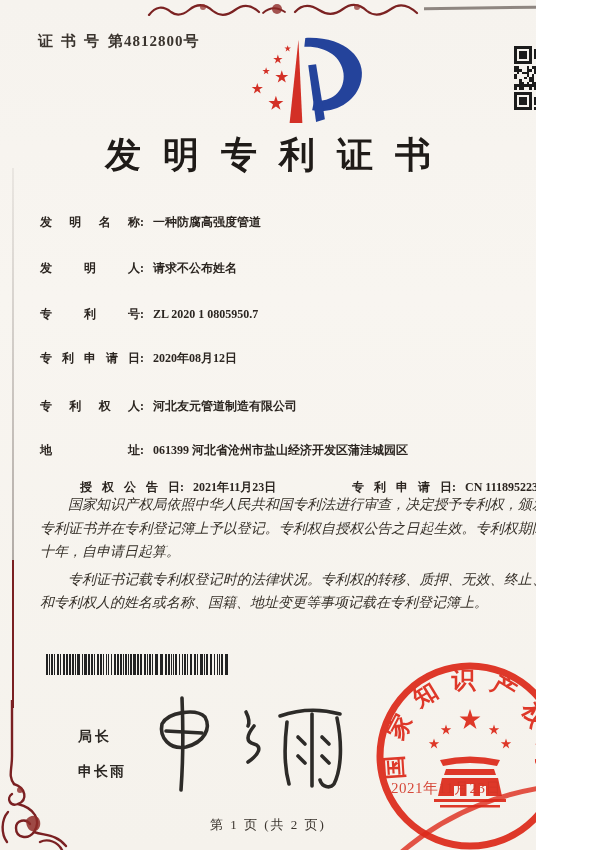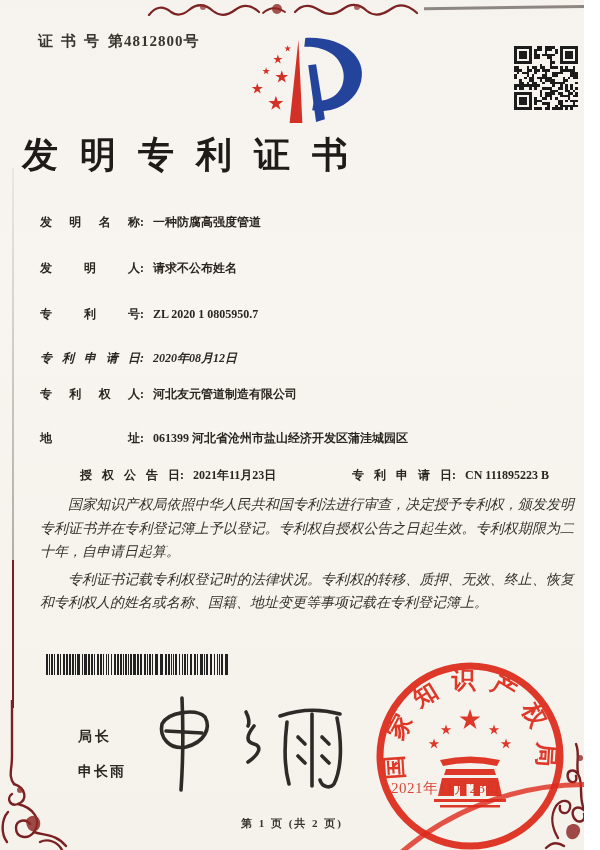--- a/index.html
+++ b/index.html
@@ -1,57 +1,57 @@
 <!DOCTYPE html>
 <html><head>
 <meta charset="utf-8">
 <style>
   html,body{margin:0;padding:0;}
-  .page{position:relative;width:584px;height:850px;overflow:hidden;
+  .page{position:relative;width:536px;height:850px;overflow:hidden;
     background:linear-gradient(180deg,#f6f3ee 0%,#f8f5f0 35%,#f5f2ec 100%);
     font-family:"Liberation Serif","DejaVu Serif",serif;color:#2b2622;}
   
   .top-band{position:absolute;left:145px;top:0;width:292px;height:16px;}
   .topline{position:absolute;left:424px;top:6px;width:176px;height:3px;background:#6b625c;transform:rotate(-0.8deg);opacity:.75;}
   .pink-strip{position:absolute;left:593px;top:0;width:7px;height:58px;background:#e09aa4;}
   .fold-left{position:absolute;left:12px;top:168px;width:1.5px;height:400px;background:linear-gradient(180deg,rgba(120,110,105,.1),rgba(120,110,105,.55));}
   .fold-left2{position:absolute;left:12px;top:560px;width:2px;height:148px;background:#7a2022;}
   .fold-right{position:absolute;left:588px;top:598px;width:1px;height:100px;background:rgba(130,120,115,.5);}
   .corner-bl{position:absolute;left:-4px;top:700px;width:75px;height:150px;}
   .corner-br{position:absolute;left:538px;top:688px;width:62px;height:162px;}
   .stamp-arc{position:absolute;left:300px;top:782px;width:560px;height:560px;border:5px solid rgba(221,42,27,.8);border-radius:50%;}
   
   .cert-no{position:absolute;left:38px;top:32px;font-size:15px;font-weight:600;letter-spacing:1px;color:#3a342e;}
   .cert-no .lbl{display:inline-block;width:62px;text-align:justify;text-align-last:justify;margin-right:8px;}
   .logo{position:absolute;left:232px;top:32px;width:175px;height:96px;}
   .qr{position:absolute;left:514px;top:46px;width:64px;height:64px;}
   
-  .title{position:absolute;left:0;top:131px;width:100%;font-size:36px;font-weight:700;
+  .title{position:absolute;left:0;top:131px;width:100%;text-align:center;font-size:36px;font-weight:700;
     letter-spacing:22px;padding-left:22px;box-sizing:border-box;color:#1f1b18;}
   
   .fields{position:absolute;left:40px;top:212px;right:20px;font-size:12px;font-weight:600;color:#2b2520;}
   .frow{white-space:nowrap;line-height:20px;margin-bottom:26px;}
-  .frow.mb24{margin-bottom:24px;} .frow.mb16{margin-bottom:16px;font-style:italic;} .frow.mb17{margin-bottom:17px;margin-top:22px;}
+  .frow.mb24{margin-bottom:24px;} .frow.mb16{margin-bottom:28px;} .frow.mb17{margin-bottom:17px;margin-top:22px;}
   .flabel{display:inline-block;width:100px;text-align:justify;text-align-last:justify;vertical-align:bottom;}
   .fcolon{margin-right:9px;}
   .grow{display:flex;line-height:20px;margin-left:40px;}
   .gcell-left{width:272px;flex:none;white-space:nowrap;}
   .gcell-right{white-space:nowrap;}
   
   .bodytext{position:absolute;left:40px;top:493px;width:534px;font-size:14px;line-height:23.5px;
     color:#363029;font-style:italic;font-weight:500;text-align:justify;}
   .bodytext p{margin:0;text-indent:2em;}
   .bodytext p + p{margin-top:4px;}
   
   .barcode{position:absolute;left:46px;top:654px;width:185px;height:21px;}
   .signatory{position:absolute;left:78px;top:728px;font-size:14px;font-weight:600;letter-spacing:3px;color:#2c2824;}
   .signatory .name{margin-top:17px;letter-spacing:2px;}
   .signature{position:absolute;left:150px;top:692px;width:200px;height:105px;}
   .seal{position:absolute;left:370px;top:656px;width:200px;height:200px;}
-  .footer{position:absolute;left:0;top:816px;width:100%;text-align:center;font-size:11px;letter-spacing:2px;color:#3a342e;font-weight:700;}
+  .footer{position:absolute;left:0;top:816px;width:100%;text-align:center;font-size:13px;letter-spacing:2px;color:#3a342e;font-weight:400;}
 </style>
 </head>
 <body>
 
 <div class="page">
 
   <svg class="top-band" viewBox="0 0 292 16">
     <g stroke="#7b2222" fill="none" stroke-width="2.2" stroke-linecap="round">
       <path d="M4,15 Q14,2 26,12 Q34,18 44,10 Q56,0 68,11 Q78,19 90,10 Q102,1 114,12"></path>
       <path d="M150,12 Q160,1 174,10 Q186,18 198,9 Q210,0 222,11 Q232,19 246,9 Q258,0 272,13"></path>

